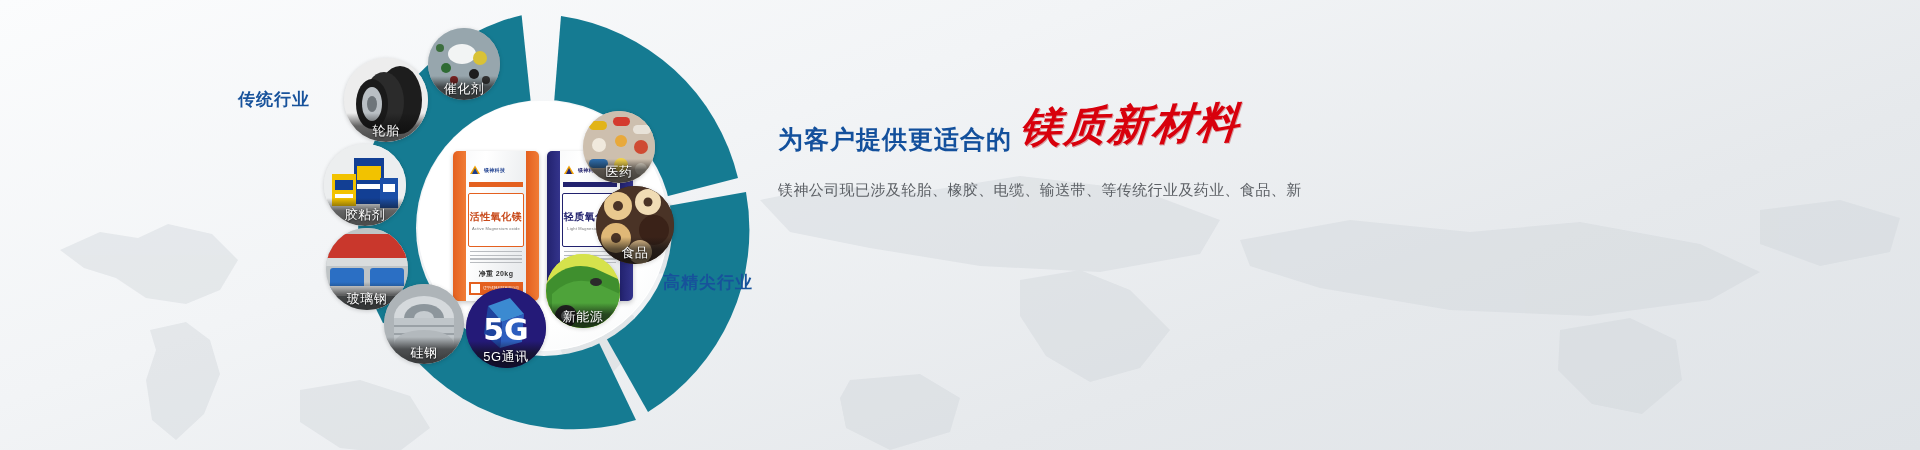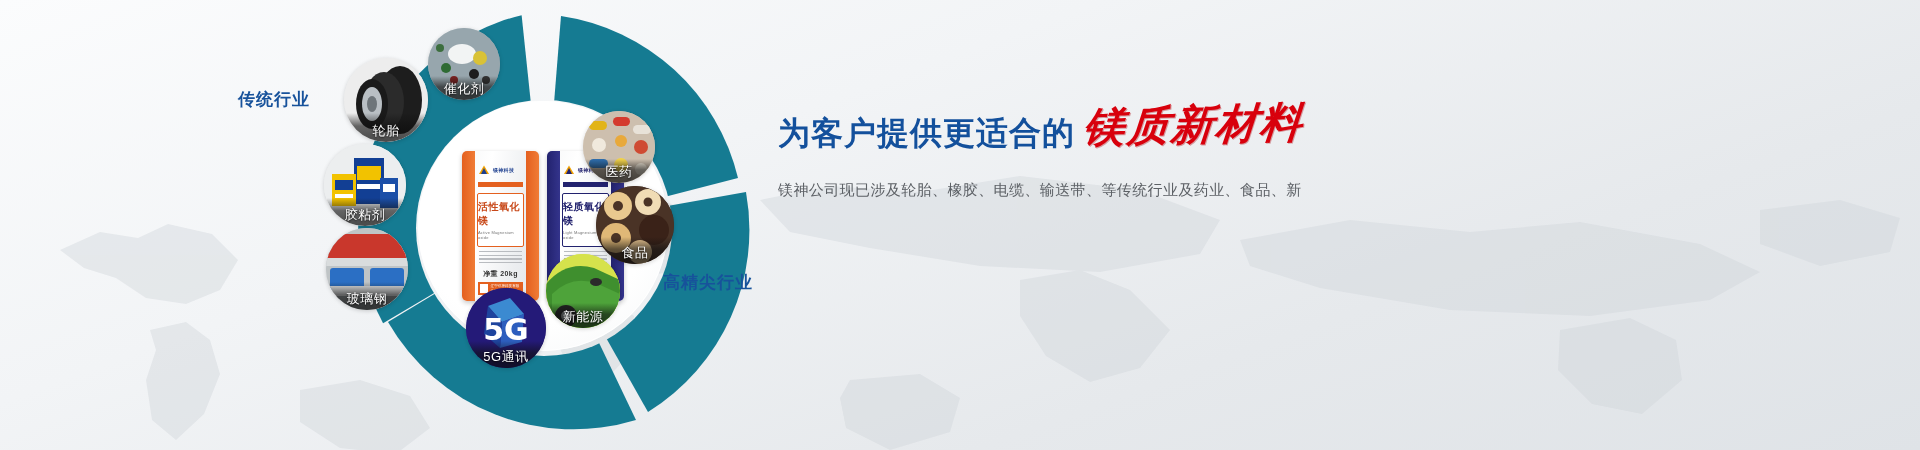--- a/index.html
+++ b/index.html
@@ -33,21 +33,21 @@
     display:flex; align-items:flex-end; justify-content:center; padding-bottom:5px;
     text-shadow:0 1px 2px rgba(0,0,0,.85); letter-spacing:.5px;
   }
 
   
   .center-disc { position:absolute; left:100px; top:95px; width:250px; height:250px;
      background:radial-gradient(circle at 45% 38%,#ffffff 62%,#f4f6f7 100%);
      border-radius:50%; box-shadow:0 0 0 1px rgba(255,255,255,.9) inset; }
   .bags { position:absolute; left:30px; top:30px; width:190px; height:190px;
      display:flex; gap:8px; align-items:center; justify-content:center; }
-  .bag { width:77px; height:150px; border-radius:5px; position:relative;
+  .bag { width:86px; height:150px; border-radius:5px; position:relative;
      background:linear-gradient(100deg,#f6f7f8 0%,#ffffff 30%,#eceef0 70%,#e2e5e8 100%);
      box-shadow:0 2px 5px rgba(0,0,0,.22); overflow:hidden; }
   .bag .edgeL,.bag .edgeR { position:absolute; top:0; bottom:0; width:13px; }
   .bag .edgeL { left:0; } .bag .edgeR { right:0; }
   .bag.orange .edgeL,.bag.orange .edgeR{ background:linear-gradient(to right,#e4601f,#f07c36);}
   .bag.blue   .edgeL,.bag.blue .edgeR  { background:linear-gradient(to right,#22226e,#34348c);}
   .bag .brandrow { position:absolute; top:11px; left:16px; right:16px; height:16px;
      display:flex; align-items:center; gap:3px; }
   .bag .brandmark { width:12px; height:12px; }
   .bag .brandtxt { font-size:5px; color:#22226e; letter-spacing:.3px; font-weight:bold;}
@@ -76,21 +76,21 @@
   
   .sidelabel { position:absolute; color:#17529b; font-size:17px; font-weight:bold;
      letter-spacing:1px; white-space:nowrap; }
   #label-traditional { left:238px; top:88px; }
   #label-hightech   { left:663px; top:271px; }
 
   
   .copy { position:absolute; left:778px; top:100px; width:700px; }
   .headline { display:flex; align-items:flex-end; white-space:nowrap; }
   .headline .blue {
-     font-size:32px; font-weight:bold; color:#13509c; letter-spacing:1px;
+     font-size:25px; font-weight:bold; color:#13509c; letter-spacing:1px;
      font-family:"DejaVu Sans","Liberation Sans",sans-serif;
   }
   .headline .red {
      font-size:42px; color:#d8000c; margin-left:6px; letter-spacing:2px;
      font-style:italic; font-weight:bold;
      font-family:"DejaVu Serif","Liberation Serif",serif;
      transform:skewX(-6deg) rotate(-1.5deg); transform-origin:left bottom;
      text-shadow:1px 1px 0 rgba(170,0,8,.35);
   }
   .para { margin-top:20px; font-size:15px; line-height:28px; color:#5d6166;
@@ -308,20 +308,34 @@
           <path d="M0,30 Q20,6 48,14 L74,26 L74,74 L0,74 Z" fill="#3f8f2e"></path>
           <path d="M6,40 Q26,20 52,30 L74,40 L74,74 L6,74 Z" fill="#4ea33a"></path>
           <ellipse cx="50" cy="28" rx="6" ry="4" fill="#2b2b2b"></ellipse>
           <circle cx="20" cy="62" r="11" fill="#222"></circle>
           <circle cx="20" cy="62" r="5" fill="#9aa0a3"></circle>
         </svg>
       </div>
       <div class="cap sm">新能源</div>
     </div>
 
+    <div class="node" style="left:66px; top:278px; width:80px; height:80px;">
+      <div class="img" style="background:#b7bcc0;">
+        <svg viewBox="0 0 80 80" style="width:100%;height:100%">
+          <rect width="80" height="80" fill="#aeb4b8"></rect>
+          <ellipse cx="40" cy="34" rx="30" ry="22" fill="#d5d9dc"></ellipse>
+          <ellipse cx="40" cy="34" rx="20" ry="14" fill="#8d969c"></ellipse>
+          <ellipse cx="40" cy="34" rx="10" ry="7" fill="#c6ccd0"></ellipse>
+          <rect x="10" y="34" width="60" height="26" fill="#c0c6ca"></rect>
+          <path d="M10,42 H70 M10,50 H70" stroke="#9aa1a6" stroke-width="2"></path>
+          <ellipse cx="40" cy="60" rx="30" ry="14" fill="#b3b9bd"></ellipse>
+        </svg>
+      </div>
+      <div class="cap sm">硅钢</div>
+    </div>
 
     <div class="node" style="left:148px; top:282px; width:80px; height:80px;">
       <div class="img" style="background:radial-gradient(circle at 40% 35%,#3a2fb0,#1b1160 70%);">
         <svg viewBox="0 0 80 80" style="width:100%;height:100%">
           <rect width="80" height="80" fill="#241a78"></rect>
           <polygon points="22,18 44,10 58,26 36,34" fill="#3f9fe0" opacity=".85"></polygon>
           <polygon points="36,34 58,26 56,54 34,60" fill="#2f6fd0" opacity=".8"></polygon>
           <polygon points="22,18 36,34 34,60 18,46" fill="#1d4fa8" opacity=".8"></polygon>
           <text x="40" y="52" font-family="DejaVu Sans, sans-serif" font-size="30" font-weight="bold" fill="#ffffff" text-anchor="middle">5G</text>
         </svg>

